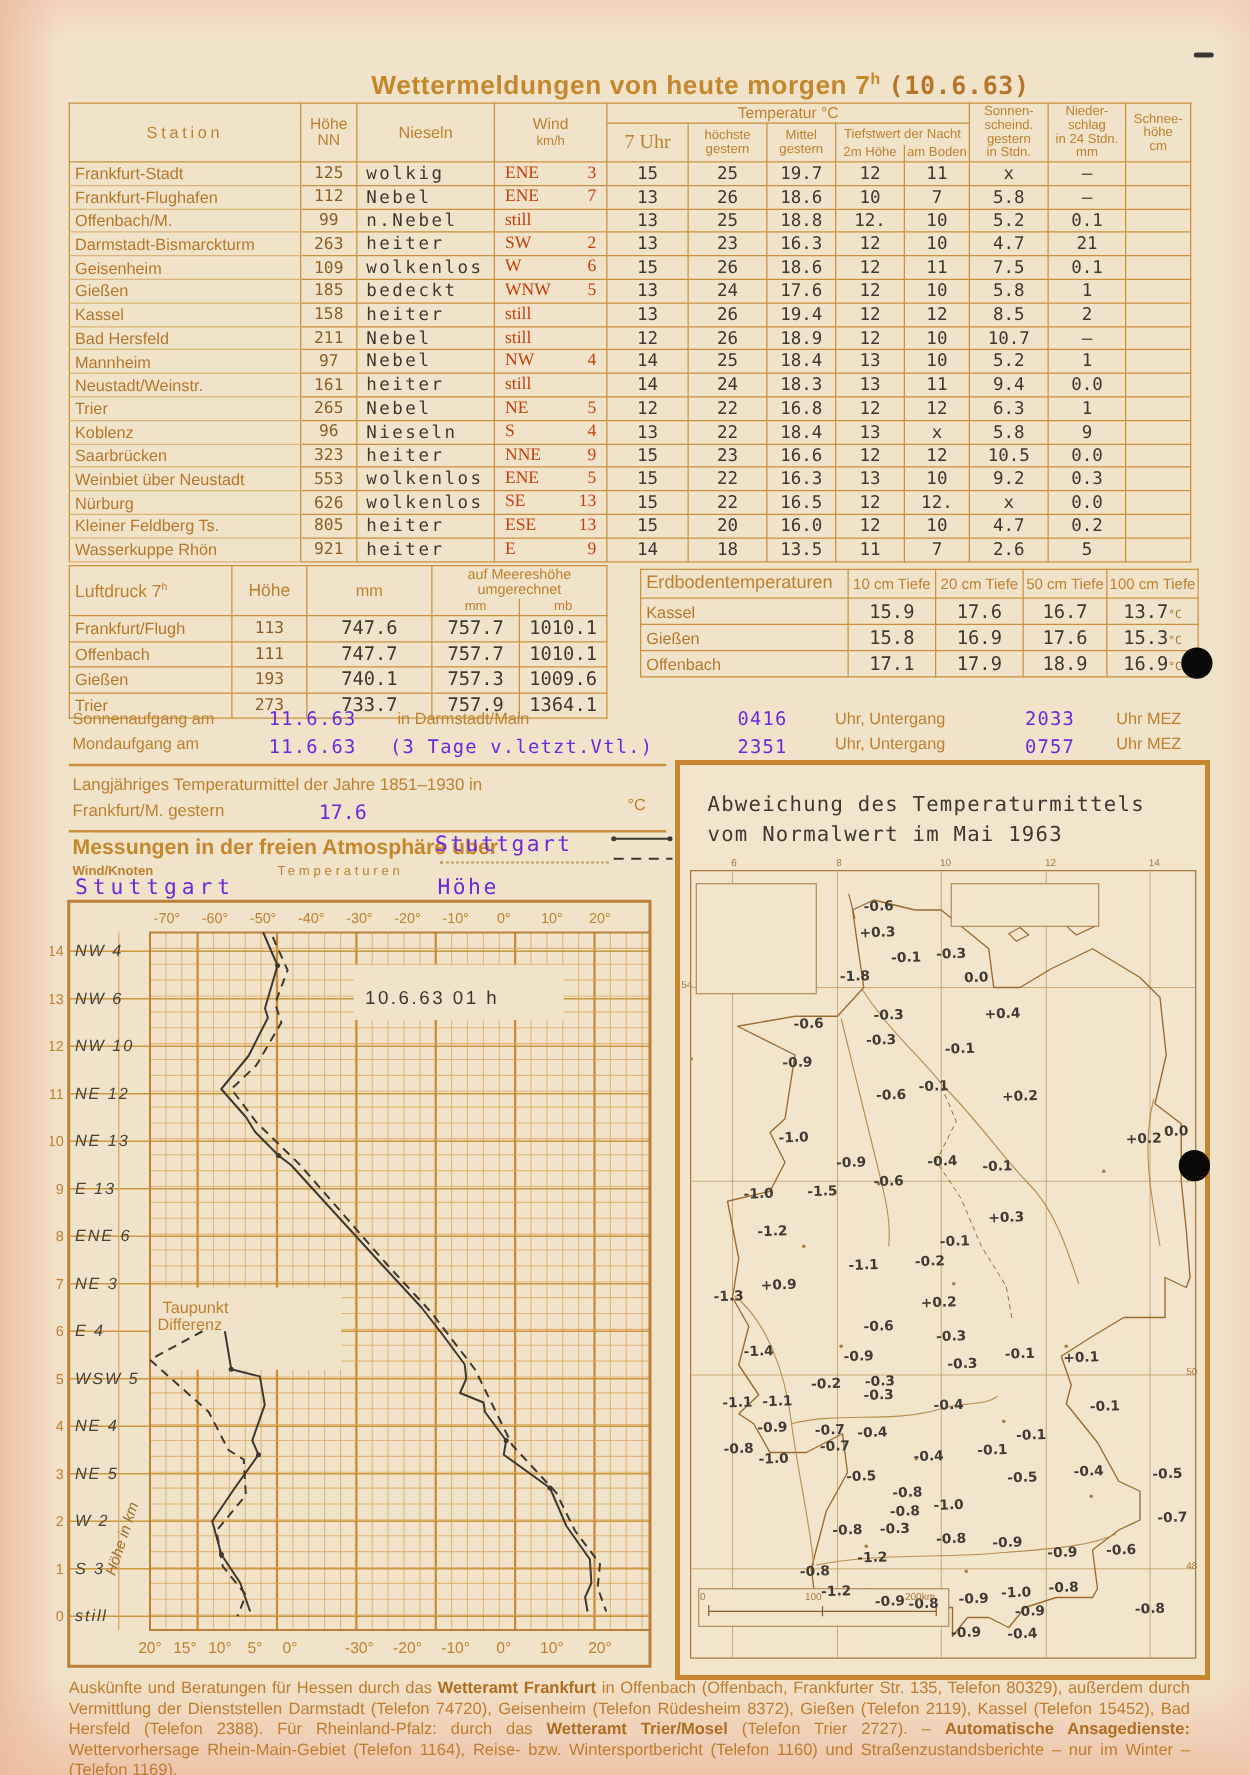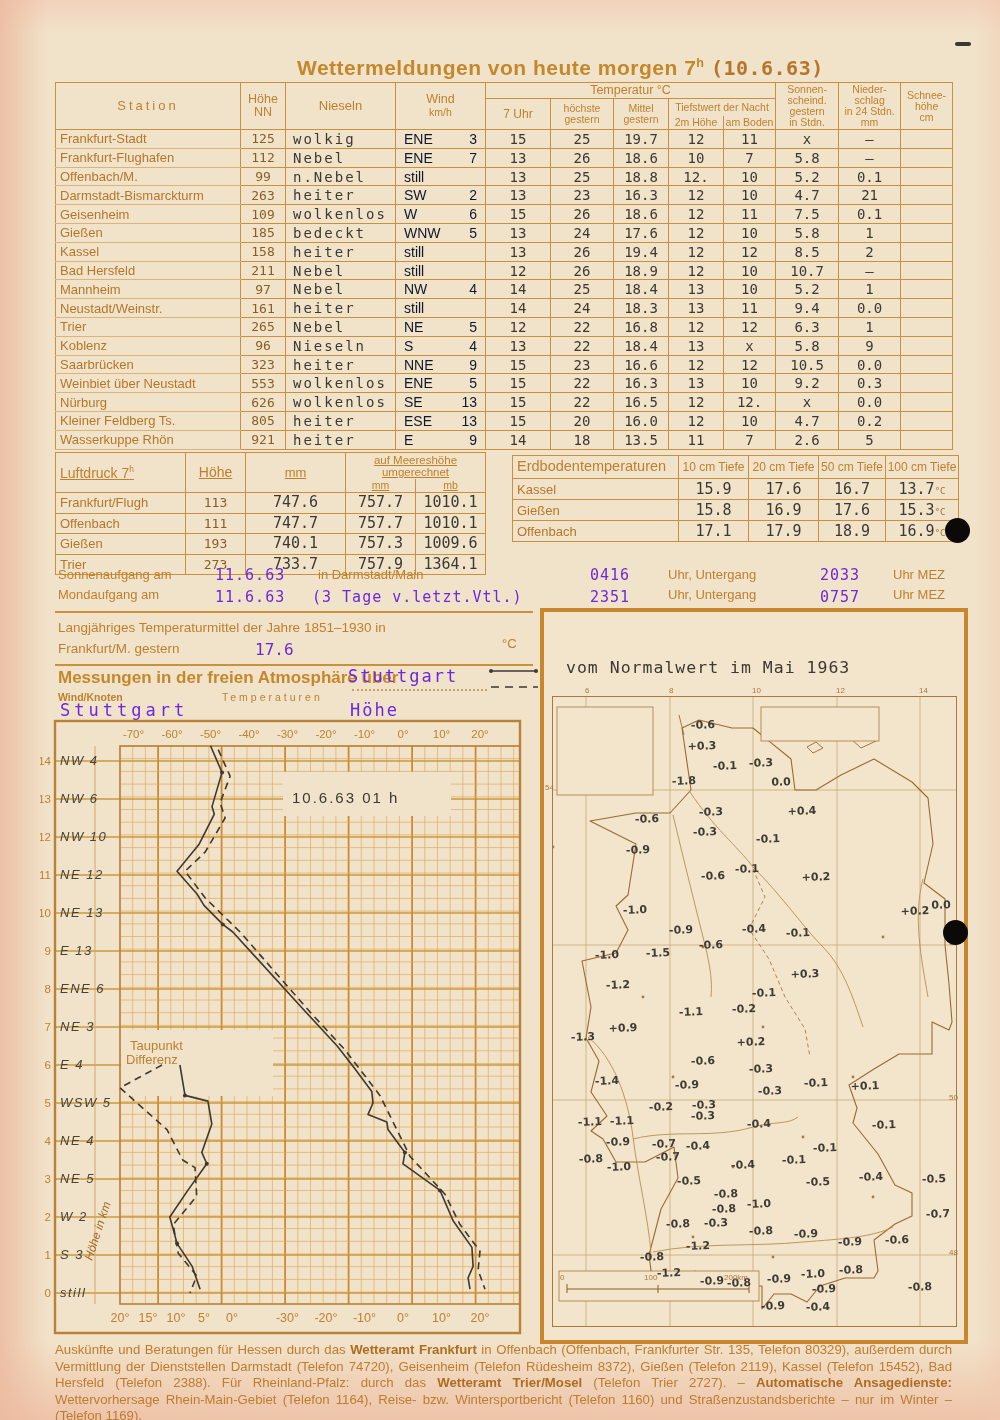--- a/index.html
+++ b/index.html
@@ -21,24 +21,24 @@
   table{border-collapse:collapse;table-layout:fixed;}
   th,td{border:1px solid #c9913f;overflow:hidden;white-space:nowrap;}
   th{color:#bd8030;font-weight:normal;white-space:pre-line;line-height:1.05;}
   #main-table{left:55px;top:82px;width:897px;}
   #main-table th{font-size:10.5px;padding:1px 1px;}
   #main-table td{height:17.8px;padding:0 2px;font-size:14px;line-height:1;}
   #main-table td.st{color:#b5762a;font-size:13px;padding-left:4px;border-top-color:#ddb37a;border-bottom-color:#ddb37a;}
   #main-table td.num,#main-table td.c{text-align:center;font-family:"DejaVu Sans Mono",monospace;color:#3d3831;}
   #main-table td.num{color:#8a5d26;font-size:13px;}
   #main-table td.wet{font-family:"DejaVu Sans Mono",monospace;color:#3d3831;letter-spacing:2px;padding-left:7px;}
-  #main-table td.wind{font-family:Liberation Sans, sans-serif;color:#0f172a;padding:0 8px;}
+  #main-table td.wind{font-family:Liberation Serif, serif;color:#c2410c;padding:0 8px;}
   .windflex{display:flex;justify-content:space-between;}
   #luft-table{left:55px;top:452px;width:430px;}
-  #luft-table th{font-size:12px;text-decoration:underline;}
+  #luft-table th{font-size:12px;}
   #luft-table th.big{font-size:14px;text-align:left;padding-left:4px;}
   #luft-table td{height:17.5px;font-size:15px;text-align:center;font-family:"DejaVu Sans Mono",monospace;color:#3d3831;line-height:1;}
   #luft-table td.st{color:#b5762a;font-size:13px;font-family:"Liberation Sans",sans-serif;text-align:left;padding-left:4px;}
   #luft-table td.num{color:#8a5d26;font-size:13px;}
   #erd-table{left:512px;top:455px;width:446px;}
   #erd-table th{font-size:12px;}
   #erd-table th.big{font-size:14.5px;text-align:left;padding-left:4px;}
   #erd-table td{height:18px;font-size:15px;text-align:center;font-family:"DejaVu Sans Mono",monospace;color:#3d3831;line-height:1;}
   #erd-table td.st{color:#b5762a;font-size:13px;font-family:"Liberation Sans",sans-serif;text-align:left;padding-left:4px;}
   .unit{font-size:9px;color:#a4702a;}
@@ -95,21 +95,21 @@
 in Stdn.</th>
       <th rowspan="3">Nieder-
 schlag
 in 24 Stdn.
 mm</th>
       <th rowspan="3">Schnee-
 höhe
 cm</th>
     </tr>
     <tr style="height:14px;">
-      <th rowspan="2" style="font-size:12px;">7 Uhr</th>
+      <th rowspan="2" style="font-size:16px;font-family:Liberation Serif, serif;">7 Uhr</th>
       <th rowspan="2">höchste
 gestern</th>
       <th rowspan="2">Mittel
 gestern</th>
       <th colspan="2" style="border-bottom:none;">Tiefstwert der Nacht</th>
     </tr>
     <tr style="height:13px;">
       <th style="border-top:none;margin-top:28px;">2m Höhe</th>
       <th style="border-top:none;">am Boden</th>
     </tr>
@@ -733,20 +733,21 @@
     <circle cx="399.96" cy="474.4" r="2" fill="#3d3831"></circle>
     <polyline points="178.2,33.6 190.1,60.2 180.1,86.8 185.1,102.0 165.1,136.2 145.1,155.2 165.1,181.8 200.1,216.0 269.8,295.8 304.9,333.8 339.9,379.4 354.9,409.8 369.9,440.2 405.0,478.2 420.0,508.6 440.0,535.2 438.1,554.2 445.0,573.2" fill="none" stroke="#3d3831" stroke-width="1.6" stroke-linejoin="round" stroke-dasharray="7 5"></polyline>
     <polyline points="139.9,349.0 145.0,379.4 167.9,385.1 171.8,407.9 161.8,436.4 166.8,447.8 147.8,474.4 129.8,501.0 137.1,527.6 152.2,550.4 160.1,573.2" fill="none" stroke="#3d3831" stroke-width="1.6" stroke-linejoin="round"></polyline>
     <circle cx="144.96" cy="379.4" r="2" fill="#3d3831"></circle>
     <circle cx="137.12" cy="527.6" r="2" fill="#3d3831"></circle>
     <circle cx="166.8" cy="447.8" r="2" fill="#3d3831"></circle>
     <polyline points="122.0,349.0 80.0,371.8 127.0,413.6 142.7,444.0 155.0,451.6 156.7,480.1 133.2,508.6 138.2,537.1 156.7,559.9 150.0,577.0" fill="none" stroke="#3d3831" stroke-width="1.6" stroke-linejoin="round" stroke-dasharray="7 5"></polyline>
   </svg>
 
 <div class="abs" id="map-box">
+  <div class="map-title abs" style="left:22px;top:22px;">Abweichung des Temperaturmittels</div>
   <div class="map-title abs" style="left:22px;top:46px;">vom Normalwert im Mai 1963</div>
   <div id="map-inner">
     <svg width="403" height="629" viewBox="0 0 403 629">
 
       <g stroke="#c4a06a" stroke-width="0.7">
         <line x1="33" y1="0" x2="33" y2="629"></line>
           <line x1="117" y1="0" x2="117" y2="629"></line>
         <line x1="200" y1="0" x2="200" y2="629"></line>
           <line x1="284" y1="0" x2="284" y2="629"></line>
         <line x1="367" y1="0" x2="367" y2="629"></line>

